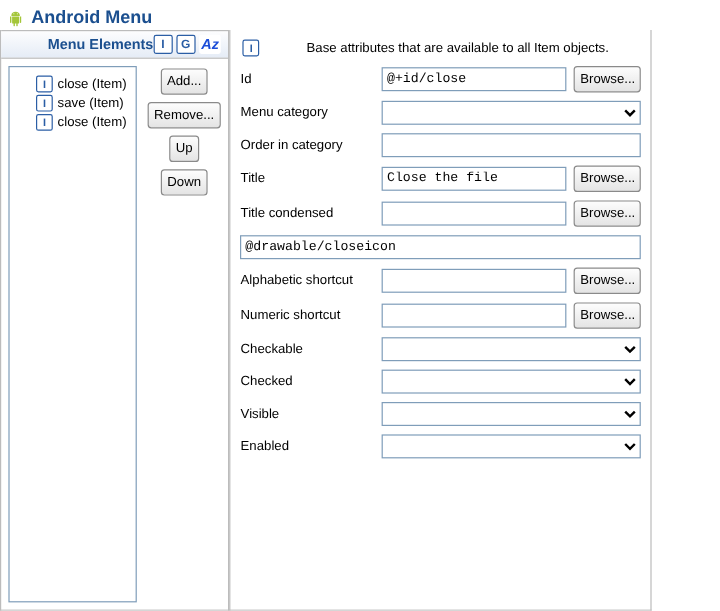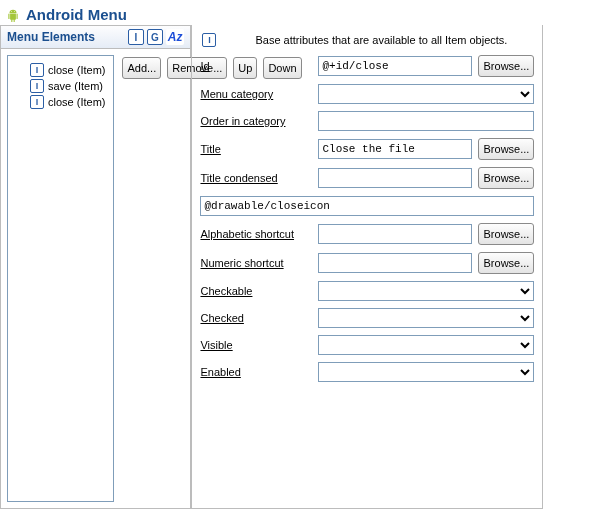--- a/index.html
+++ b/index.html
@@ -45,21 +45,21 @@
   }
   .panel-left { width: 298px; }
   .panel-right { flex: 1; }
   .panel-header {
     background: linear-gradient(#fdfdfe, #e5ecf6);
     border-top: 1px solid #bcbcbc;
     border-bottom: 1px solid #bcbcbc;
     padding: 3px 6px;
     display: flex;
     align-items: center;
-    justify-content: space-between;
+    justify-content: flex-end;
     height: 24px;
   }
   .panel-header .title {
     color: #1b4f8f;
     font-weight: bold;
     font-size: 12px;
   }
   .header-icons {
     display: flex;
     gap: 3px;
@@ -117,23 +117,24 @@
     display: inline-flex;
     align-items: center;
     justify-content: center;
     border-radius: 2px;
     background: #fff;
     flex-shrink: 0;
   }
   .btn-col {
     width: 70px;
     display: flex;
-    flex-direction: row;
+    flex-direction: column;
     gap: 6px;
     padding: 2px 0 0 8px;
+    align-items: center;
   }
   .btn {
     height: 22px;
     font-size: 11px;
     font-family: inherit;
     border: 1px solid #8a8a8a;
     border-radius: 3px;
     background: linear-gradient(#fdfdfd, #e4e4e4);
     cursor: pointer;
     padding: 0 4px;
@@ -151,21 +152,20 @@
   .attr-desc .text { flex: 1; line-height: 14px; margin-left: 33px; }
   .attr-row {
     display: flex;
     align-items: center;
     margin-bottom: 7px;
     gap: 6px;
   }
   .attr-label {
     width: 112px;
     flex-shrink: 0;
-    text-decoration: underline;
   }
   .attr-input {
     flex: 1;
     height: 20px;
     border: 1px solid #7f9db9;
     padding: 0 3px;
     font-family: Liberation Mono, monospace;
     font-size: 11px;
     min-width: 0;
   }

